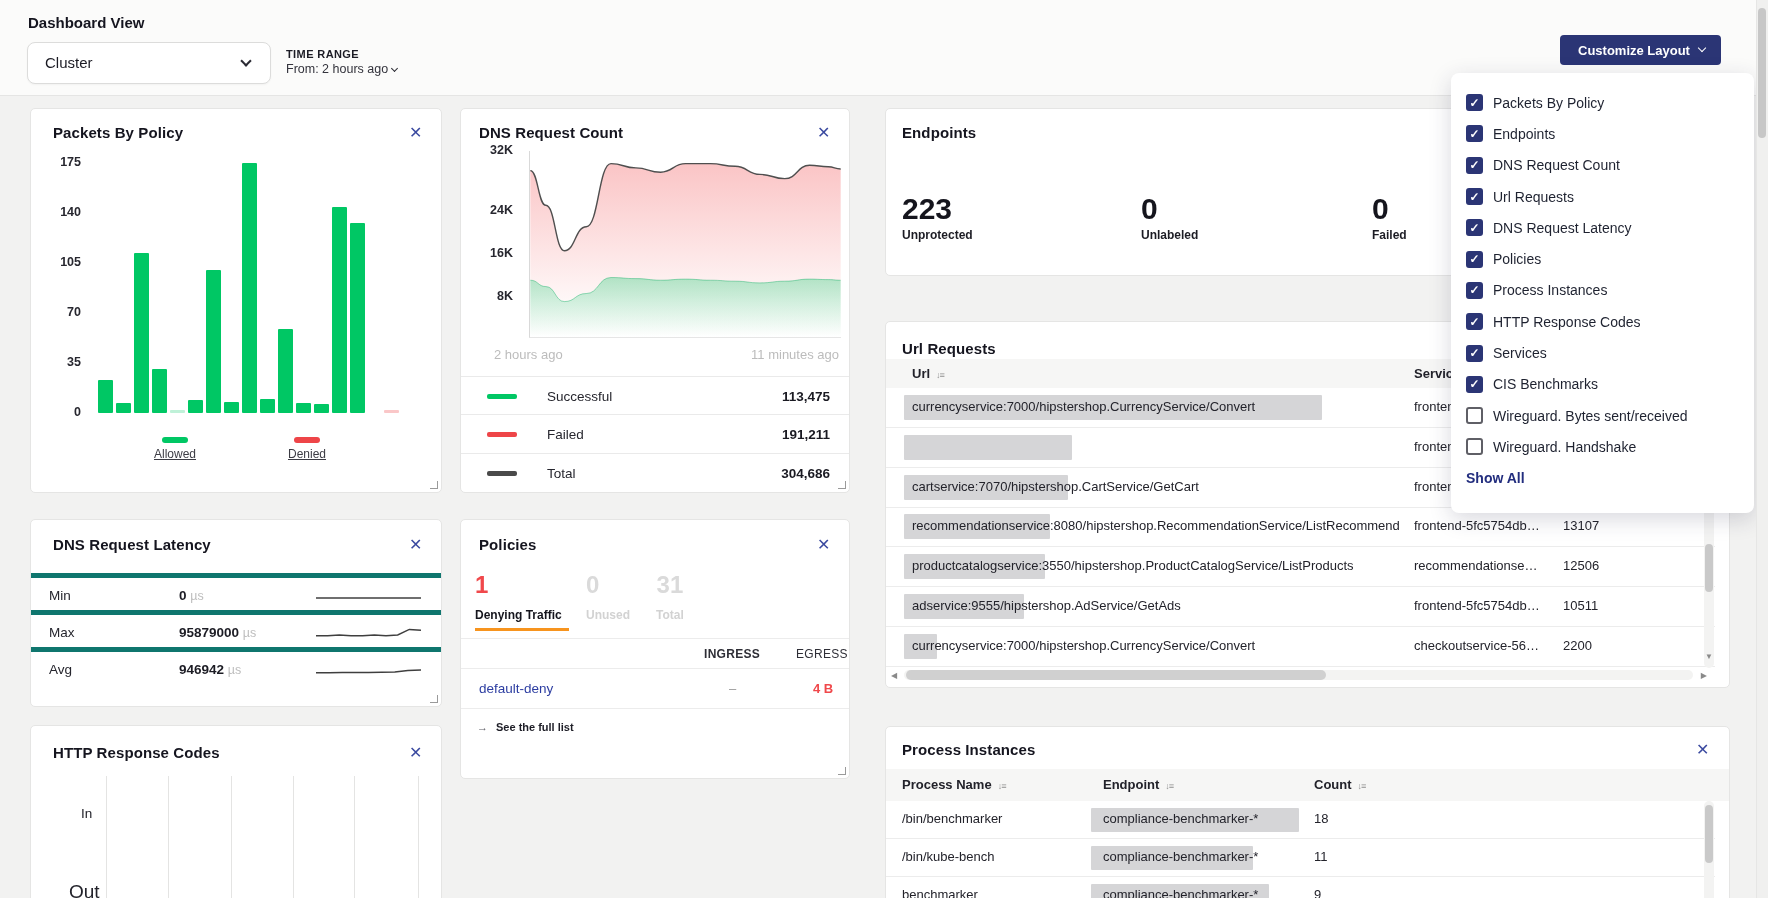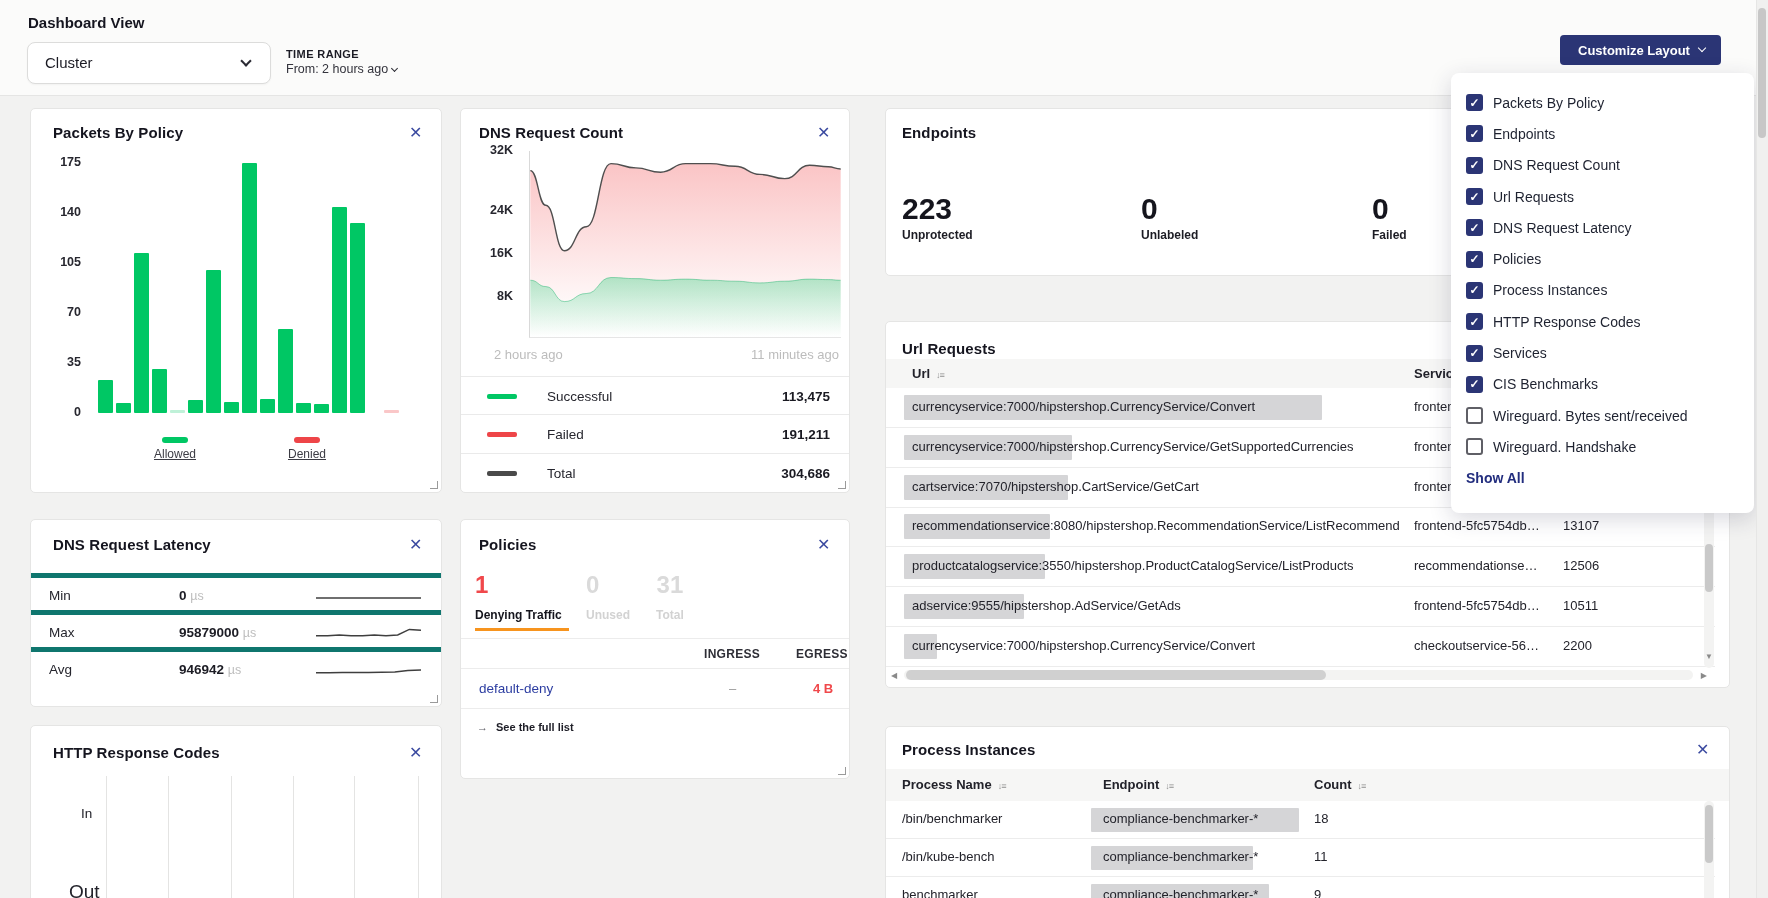--- a/index.html
+++ b/index.html
@@ -108,21 +108,21 @@
   .pol-stat .vl { font-size:24px; font-weight:bold; line-height:26px; }
   .pol-stat .lb { margin-top:10px; font-size:12px; font-weight:bold; }
   #pol-0 { left:14px; } #pol-0 .vl { color:#f0484b; } #pol-0 .lb { color:#15151d; }
   #pol-1 { left:125px; } #pol-2 { left:195px;text-align:center; }
   .pol-muted .vl { color:#dadada; } .pol-muted .lb { color:#d2d2d2; }
   #pol-underline { position:absolute; left:14px; top:108px; width:94px; height:3px; background:#f7941e; }
   #pol-div1 { position:absolute; left:0; right:0; top:118px; border-top:1px solid #ececec; }
   #pol-div2 { position:absolute; left:0; right:0; top:148px; border-top:1px solid #ececec; }
   #pol-div3 { position:absolute; left:0; right:0; top:188px; border-top:1px solid #ececec; }
   #pol-ing { position:absolute; left:243px; top:127px; font-size:12px; font-weight:bold; color:#2e2e36; letter-spacing:.3px; }
-  #pol-egr { position:absolute; left:335px; top:127px; font-size:12px; font-weight:bold; color:#2e2e36; letter-spacing:.3px; }
+  #pol-egr { position:absolute; left:335px; top:127px; font-size:12px; font-weight:normal; color:#2e2e36; letter-spacing:.3px; }
   #pol-name { position:absolute; left:18px; top:161px; font-size:13.5px; color:#2c3da1; cursor:pointer; }
   #pol-ingv { position:absolute; left:268px; top:161px; font-size:13px; color:#9a9a9a; }
   #pol-egrv { position:absolute; left:352px; top:161px; font-size:13px; font-weight:bold; color:#f0484b; }
   #pol-link { position:absolute; left:16px; top:201px; font-size:11px; font-weight:bold; color:#1d1d26; cursor:pointer; }
   #pol-link .ar { font-weight:normal; color:#5a5a62; margin-right:8px; }
 
   
   #card-http { left:30px; top:725px; width:412px; height:185px; }
   #card-http .card-title { left:22px; top:18px; }
   #card-http .close-x { left:378px; top:19px; }
@@ -290,21 +290,20 @@
       <span class="th c-cnt"><span>Count</span><span class="sort"></span></span>
     </div>
     <div class="u-row" id="url-row-0" style="top:66px">
       <span class="chip" style="width: 418px;"></span>
       <span class="u-url">currencyservice:7000/hipstershop.CurrencyService/Convert</span>
       <span class="u-svc">frontend-5fc5754db…</span>
       <span class="u-cnt"></span>
     </div>
     <div class="u-row" id="url-row-1" style="top:106px">
       <span class="chip" style="width: 168px;"></span>
-      <span class="u-url">currencyservice:7000/hipstershop.CurrencyService/GetSupportedCurrencies</span>
       <span class="u-svc">frontend-5fc5754db…</span>
       <span class="u-cnt"></span>
     </div>
     <div class="u-row" id="url-row-2" style="top:146px">
       <span class="chip" style="width: 164px;"></span>
       <span class="u-url">cartservice:7070/hipstershop.CartService/GetCart</span>
       <span class="u-svc">frontend-5fc5754db…</span>
       <span class="u-cnt"></span>
     </div>
     <div class="u-row" id="url-row-3" style="top:185px">

